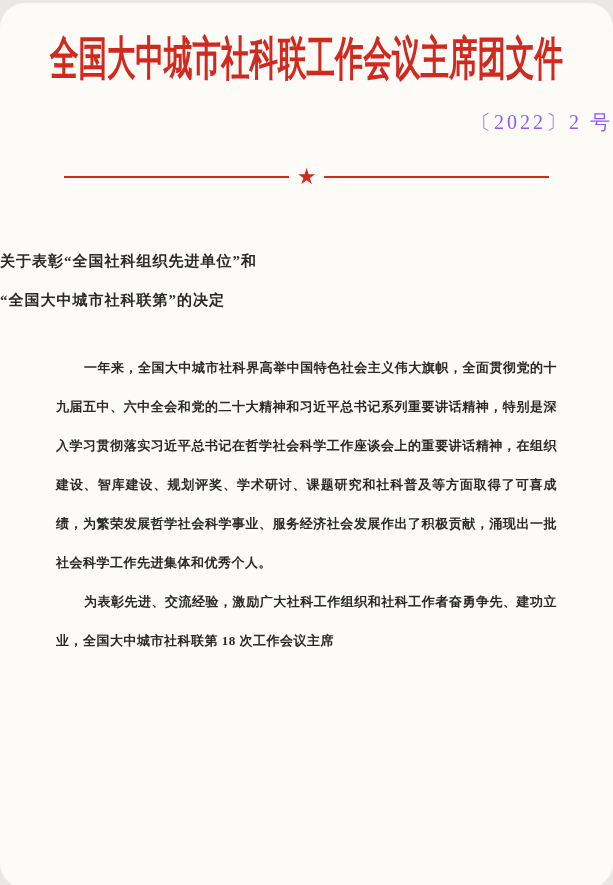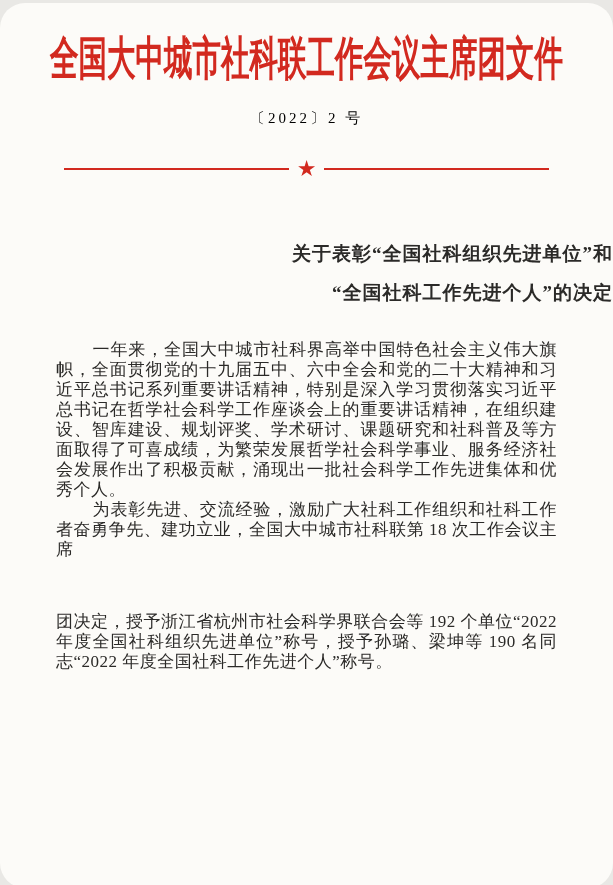--- a/index.html
+++ b/index.html
@@ -28,56 +28,57 @@
     color:var(--red);
     font-size:28.5px;
     font-weight:700;
     letter-spacing:0px;
     transform:scaleY(1.62);
     transform-origin:center top;
     white-space:nowrap;
   }
   .doc-number{
     margin-top:32px;
-    text-align:center;
-    font-size:15px;
+    text-align:right;
+    font-size:20px;
     letter-spacing:3px;
-    color:#000000;
+    color:#8b5cf6;
   }
   .divider{
     margin:30px 64px 0 64px;
     height:22px;
     display:flex;
     align-items:center;
   }
   .divider .line{
     flex:1;
     height:2.5px;
     background:var(--red);
   }
   .divider .star{
     color:var(--red);
     font-size:22px;
     line-height:22px;
     padding:0 8px;
   }
   .doc-title{
     margin-top:54px;
-    text-align:right;
-    font-size:19px;
+    text-align:left;
+    font-size:15px;
     font-weight:700;
     line-height:39px;
     letter-spacing:1px;
   }
   .body-text{
     margin:28px 56px 0 56px;
-    font-size:17px;
-    line-height:20px;
+    font-size:13px;
+    line-height:39px;
     text-align:justify;
     letter-spacing:0.5px;
+    font-weight:bold;
   }
   .para.indent{text-indent:2.15em;}
   .page-break-gap{height:52px;}
 </style>
 </head>
 <body>
 
 <div class="page">
 
   <div class="banner">全国大中城市社科联工作会议主席团文件</div>
@@ -85,23 +86,22 @@
   <div class="doc-number">〔2022〕2 号</div>
 
   <div class="divider">
     <span class="line"></span>
     <span class="star">★</span>
     <span class="line"></span>
   </div>
 
   <div class="doc-title">
     <span>关于表彰“全国社科组织先进单位”和</span><br>
-    <span>“全国社科工作先进个人”的决定</span>
+    <span>“全国大中城市社科联第”的决定</span>
   </div>
 
   <div class="body-text">
     <p class="para indent">一年来，全国大中城市社科界高举中国特色社会主义伟大旗帜，全面贯彻党的十九届五中、六中全会和党的二十大精神和习近平总书记系列重要讲话精神，特别是深入学习贯彻落实习近平总书记在哲学社会科学工作座谈会上的重要讲话精神，在组织建设、智库建设、规划评奖、学术研讨、课题研究和社科普及等方面取得了可喜成绩，为繁荣发展哲学社会科学事业、服务经济社会发展作出了积极贡献，涌现出一批社会科学工作先进集体和优秀个人。</p>
     <p class="para indent">为表彰先进、交流经验，激励广大社科工作组织和社科工作者奋勇争先、建功立业，全国大中城市社科联第 18 次工作会议主席</p>
     <div class="page-break-gap"></div>
-    <p class="para">团决定，授予浙江省杭州市社会科学界联合会等 192 个单位“2022年度全国社科组织先进单位”称号，授予孙璐、梁坤等 190 名同志“2022 年度全国社科工作先进个人”称号。</p>
   </div>
 
 </div>
 
 </body></html>

